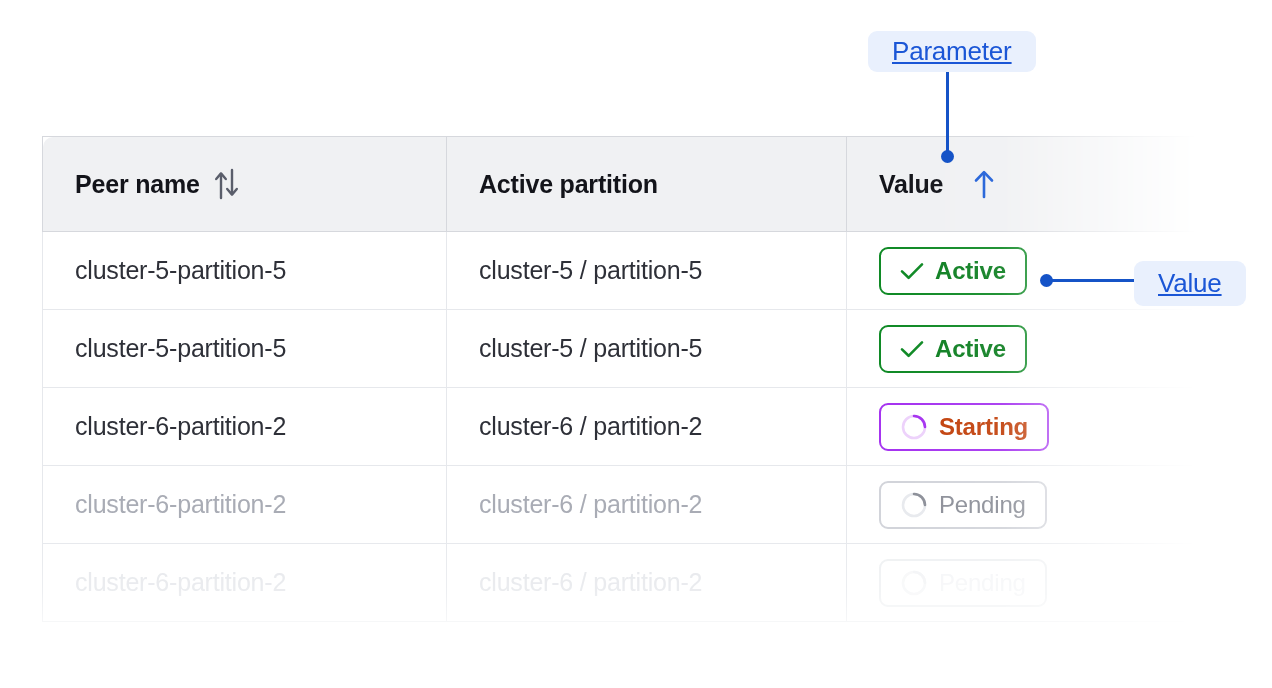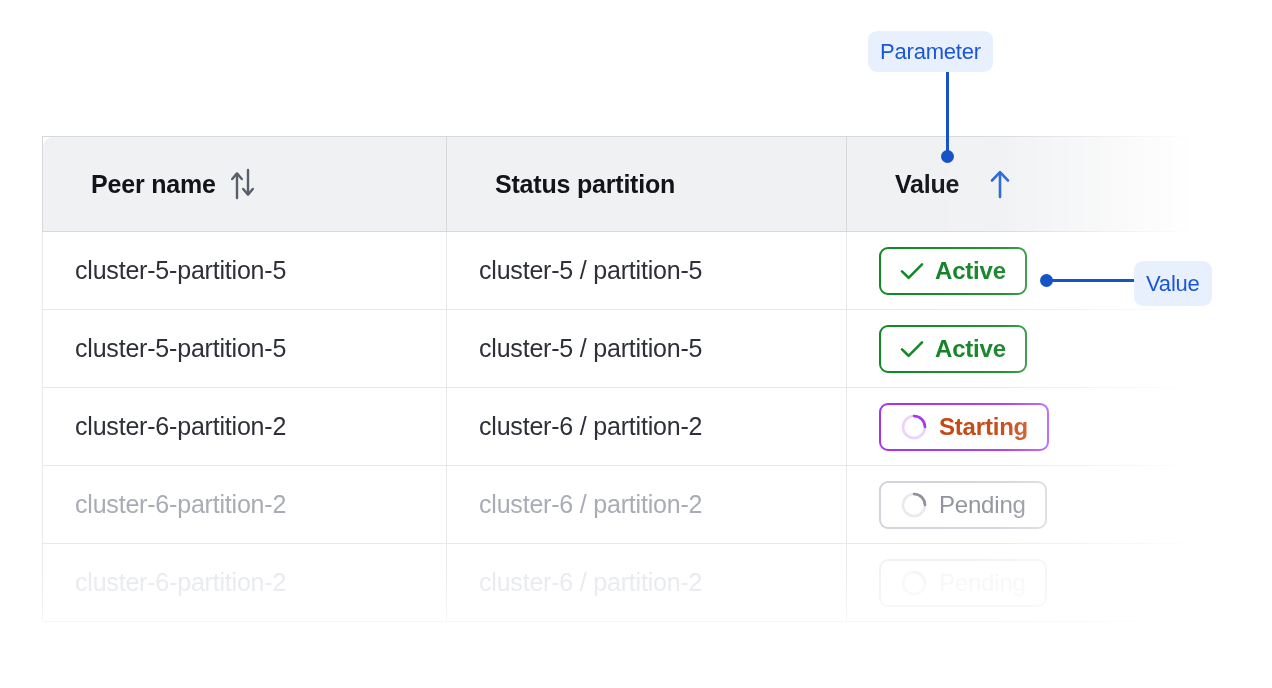--- a/index.html
+++ b/index.html
@@ -49,21 +49,21 @@
     table-layout: fixed;
   }
 
   .tbl thead th {
     background: #f0f1f3;
     height: 95px;
     box-sizing: border-box;
     border-top: 1px solid #d6d8dd;
     border-bottom: 1px solid #d6d8dd;
     border-right: 1px solid #d6d8dd;
-    padding: 0 0 0 48px;
+    padding: 0 0 0 32px;
     text-align: left;
     font-size: 25px;
     font-weight: bold;
     color: #13141a;
     letter-spacing: -0.2px;
     vertical-align: middle;
   }
   .tbl thead th:first-child {
     border-left: 1px solid #d6d8dd;
     border-top-left-radius: 10px;
@@ -127,25 +127,26 @@
 
   
   .pill {
     position: absolute;
     display: flex;
     align-items: center;
     justify-content: center;
     background: #e9f0fd;
     color: #1b56d6;
     border-radius: 9px;
-    font-size: 22px;
+    font-size: 26px;
     letter-spacing: -0.2px;
-    padding: 0 12px;
+    padding: 0 24px;
     height: 40px;
     box-sizing: border-box;
+    text-decoration: underline;
   }
   #pill-parameter { left: 868px; top: 31px; height: 41px; }
   #pill-value     { left: 1134px; top: 261px; height: 45px; }
 
   .anno-line {
     position: absolute;
     background: #1553c7;
   }
   #line-parameter {
     left: 946px;
@@ -191,21 +192,21 @@
                   <path d="M7 30 V6" stroke="#5a5e6b" stroke-width="2.4" stroke-linecap="round"></path>
                   <path d="M2.2 11 L7 5.4 L11.8 11" stroke="#5a5e6b" stroke-width="2.4" stroke-linecap="round" stroke-linejoin="round"></path>
                   <path d="M18 2 V26" stroke="#5a5e6b" stroke-width="2.4" stroke-linecap="round"></path>
                   <path d="M13.2 21 L18 26.6 L22.8 21" stroke="#5a5e6b" stroke-width="2.4" stroke-linecap="round" stroke-linejoin="round"></path>
                 </svg>
               </span>
             </span>
           </th>
           <th>
             <span class="th-inner">
-              <span>Status partition</span>
+              <span>Active partition</span>
             </span>
           </th>
           <th>
             <span class="th-inner">
               <span>Value</span>
               <span style="margin-left:14px">
                 <svg class="sort-up" viewBox="0 0 26 30" fill="none">
                   <path d="M13 28 V4" stroke="#1f5fd8" stroke-width="2.6" stroke-linecap="round"></path>
                   <path d="M5 11.5 L13 3.2 L21 11.5" stroke="#1f5fd8" stroke-width="2.6" stroke-linecap="round" stroke-linejoin="round"></path>
                 </svg>

